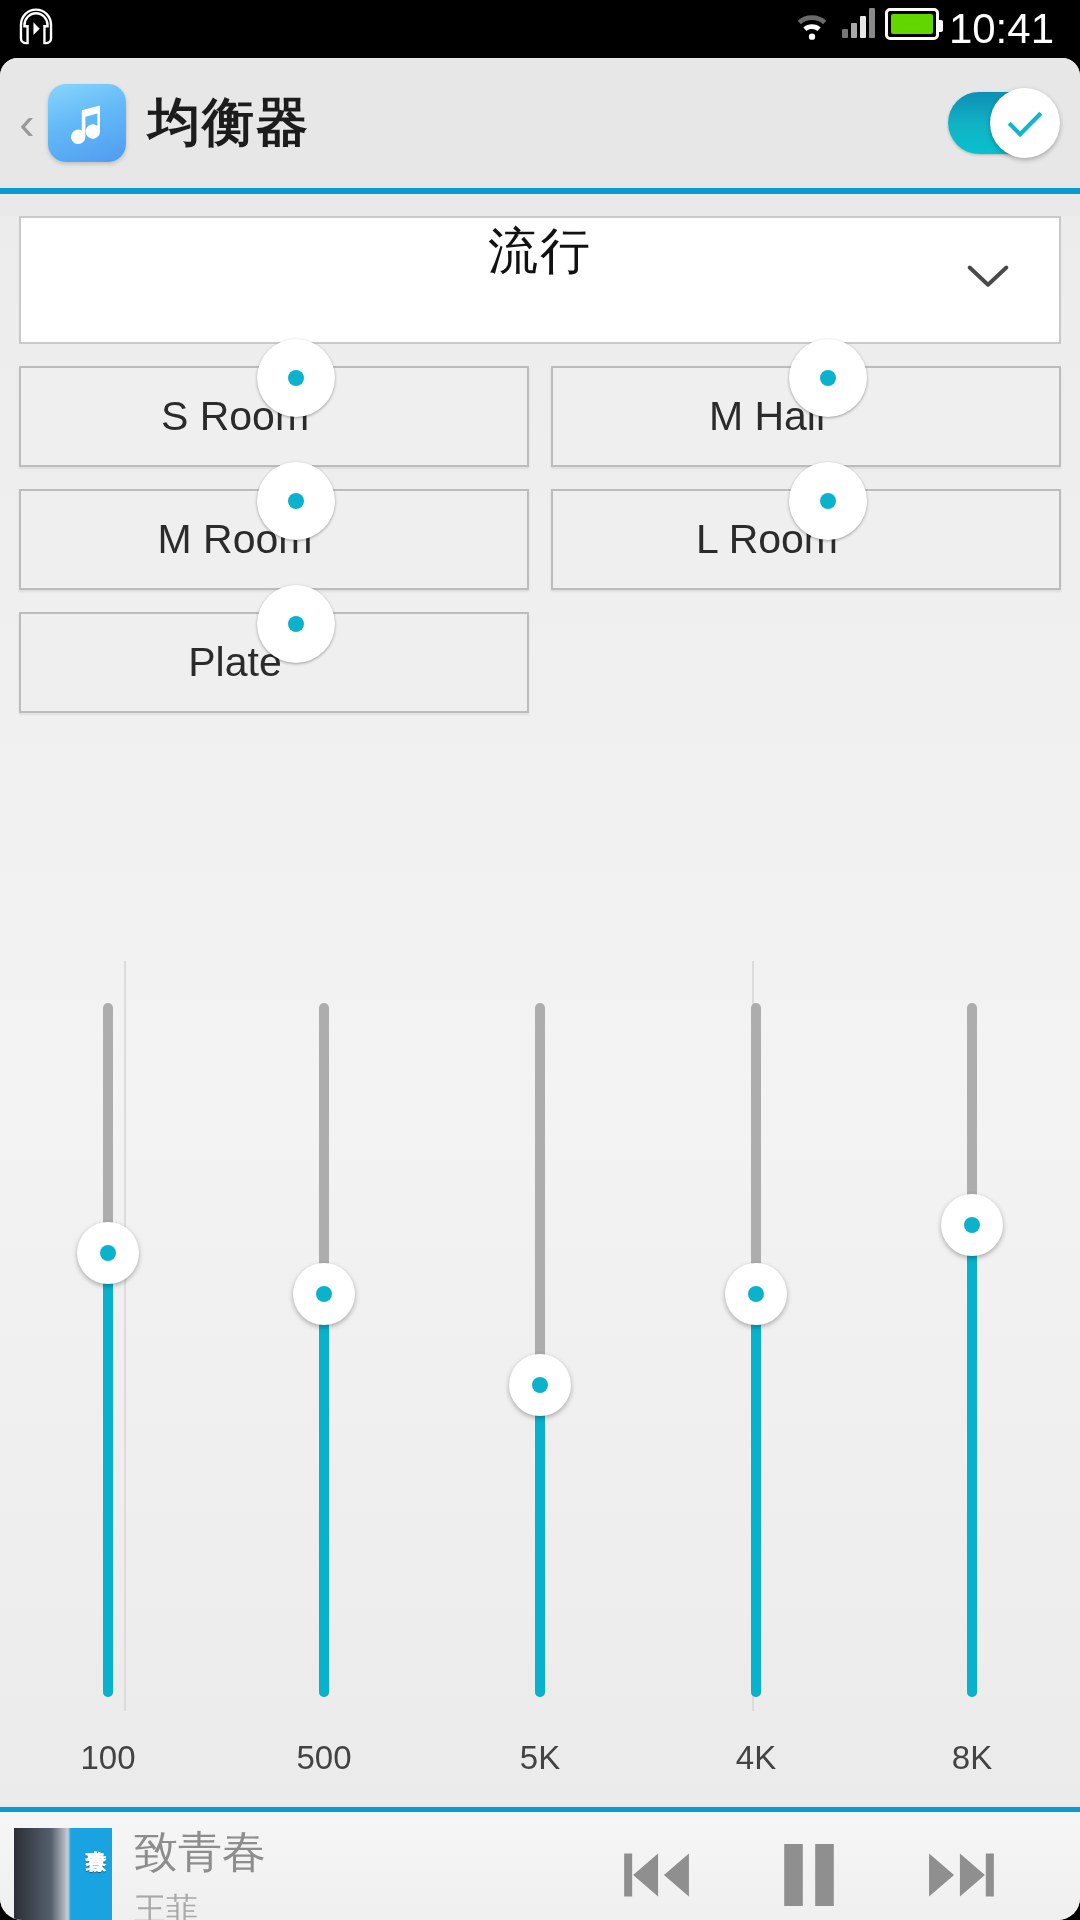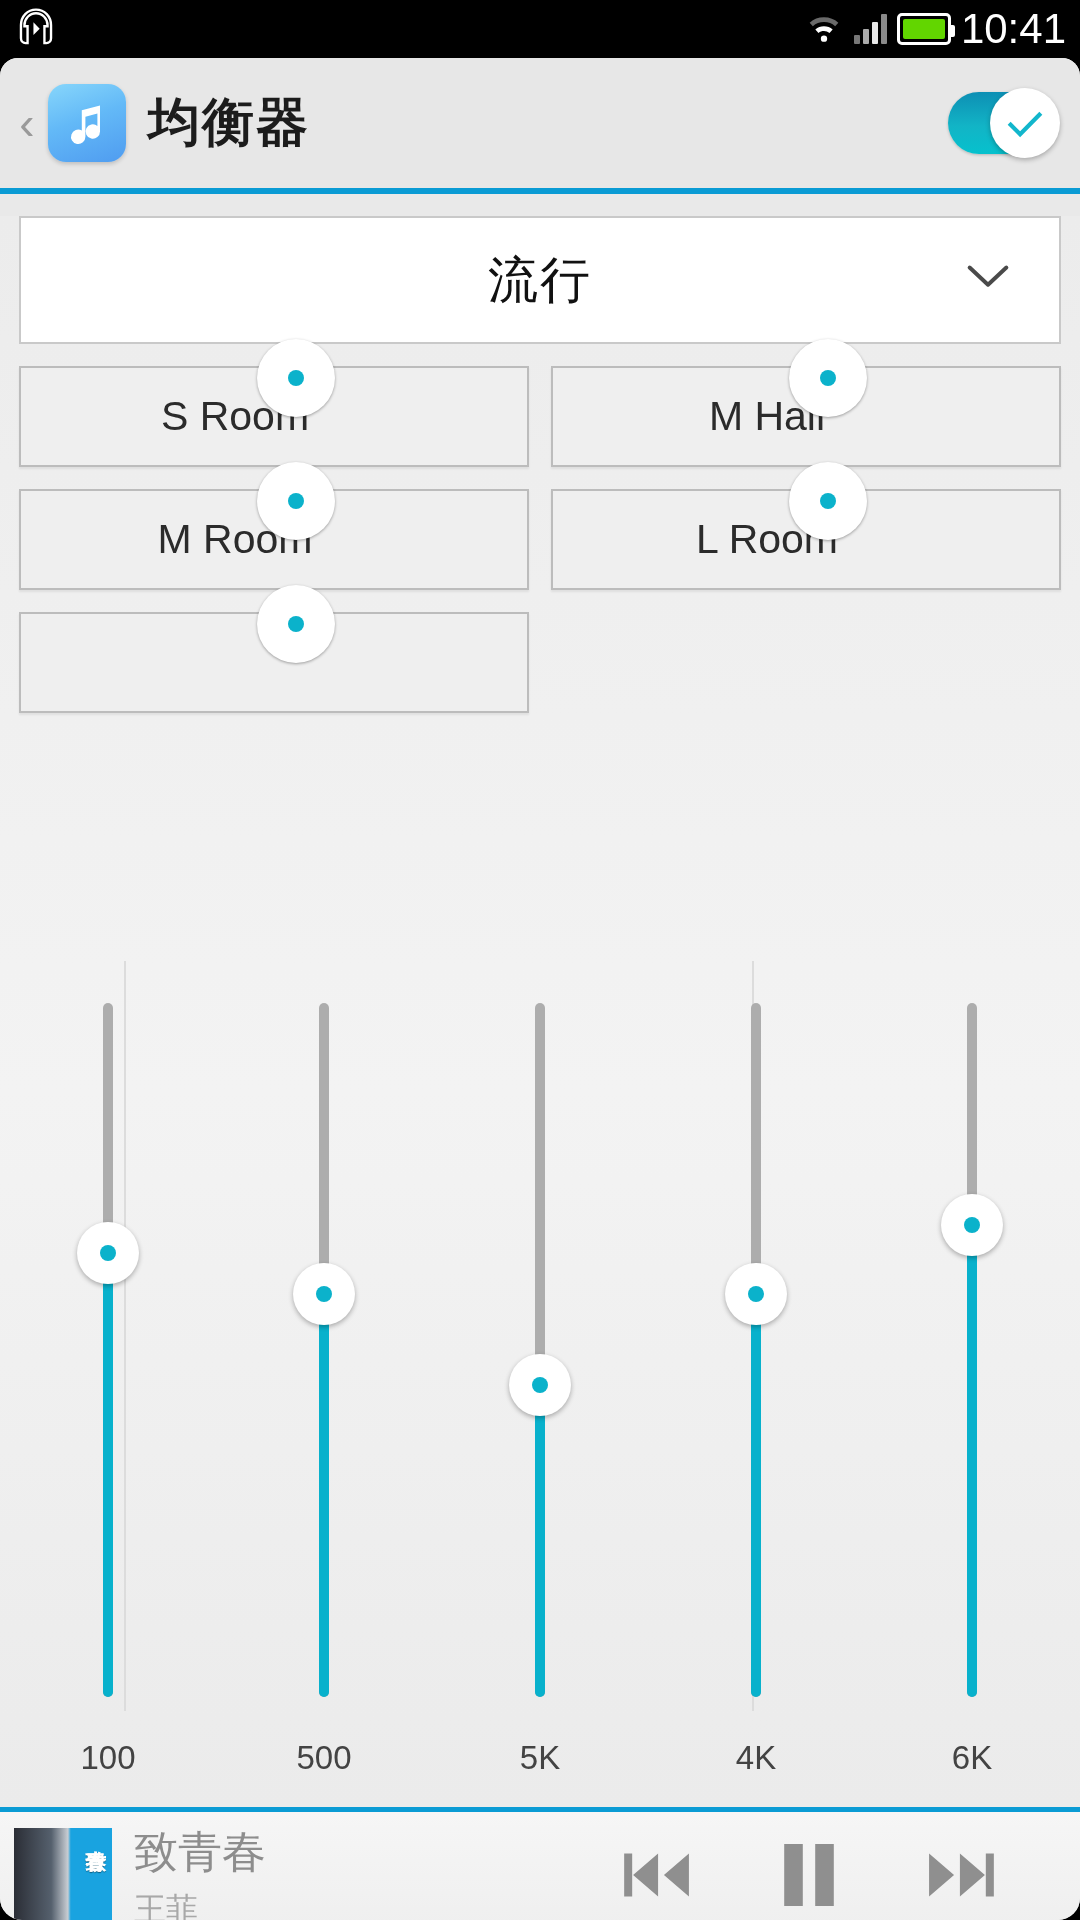--- a/index.html
+++ b/index.html
@@ -9,21 +9,21 @@
     background:#000;
     overflow:hidden;
   }
 
   
   .statusbar{
     position:absolute; left:0; top:0; width:1080px; height:58px;
     background:#000; display:flex; align-items:center;
   }
   .sb-left{ margin-left:14px; display:flex; align-items:center; }
-  .sb-right{ margin-left:auto; margin-right:14px; display:flex; align-items:center; gap:10px; }
+  .sb-right{ margin-left:auto; margin-right:26px; display:flex; align-items:flex-start; gap:10px; }
   .sb-clock{ color:#fff; font-size:42px; letter-spacing:0px; font-weight:400; line-height:1; }
 
   .signal{ display:flex; align-items:flex-end; gap:3px; height:30px; }
   .signal i{ display:block; width:6px; background:#fff; border-radius:1px; }
   .signal i.b1{ height:9px; background:#777; }
   .signal i.b2{ height:15px; background:#aaa; }
   .signal i.b3{ height:22px; background:#e8e8e8; }
   .signal i.b4{ height:30px; background:#8a8a8a; }
 
   .battery{ width:54px; height:32px; border:3px solid #fff; border-radius:5px; position:relative; padding:3px; }
@@ -82,21 +82,21 @@
     background:#ededed; padding:0 0 0 0;
     height:calc(1862px - 130px - 6px - 130px - 5px);
     position:relative;
     background:linear-gradient(180deg,#ececec 0%,#f3f3f3 55%,#ebebeb 100%);
   }
 
   
   .preset-select{
     margin:22px 19px 0 19px; height:128px;
     background:#fff; border:2px solid #c9c9c9;
-    display:flex; align-items:center; justify-content:center;
+    display:flex; align-items:flex-start; justify-content:center;
     position:relative;
   }
   .preset-select .val{
     font-size:50px; color:#111; letter-spacing:2px;
     font-family:"DejaVu Sans","Liberation Sans",sans-serif;
   }
   .preset-select .chev{
     position:absolute; right:48px; top:50%; transform:translateY(-50%);
   }
   .preset-select .chev svg{ width:46px; height:30px; }
@@ -271,20 +271,21 @@
       <div class="preset-btn">
         <span class="thumb th-mroom"></span>
         <span class="plabel">M Room</span>
       </div>
       <div class="preset-btn">
         <span class="thumb th-lroom"></span>
         <span class="plabel">L Room</span>
       </div>
       <div class="preset-btn">
         <span class="thumb th-plate"></span>
+        <span class="plabel">Plate</span>
       </div>
     </div>
 
     <div class="eq">
       <div class="eq-guide g1"></div>
       <div class="eq-guide g2"></div>
       <div class="eq-bands" id="eq-bands">
           <div class="band">
             <div class="track">
               <div class="fill" style="height: 64%;"></div>
@@ -311,21 +312,21 @@
               <div class="fill" style="height: 58%;"></div>
               <div class="thumb" style="bottom: calc(58% + 0px); top: auto; transform: translate(-50%, 50%);"></div>
             </div>
             <div class="band-label">4K</div>
           </div>
           <div class="band">
             <div class="track">
               <div class="fill" style="height: 68%;"></div>
               <div class="thumb" style="bottom: calc(68% + 0px); top: auto; transform: translate(-50%, 50%);"></div>
             </div>
-            <div class="band-label">6K</div>
+            <div class="band-label">8K</div>
           </div>
         </div>
     </div>
 
   </div>
 
   <div class="player-rule"></div>
 
   <div class="player">
     <div class="album">

